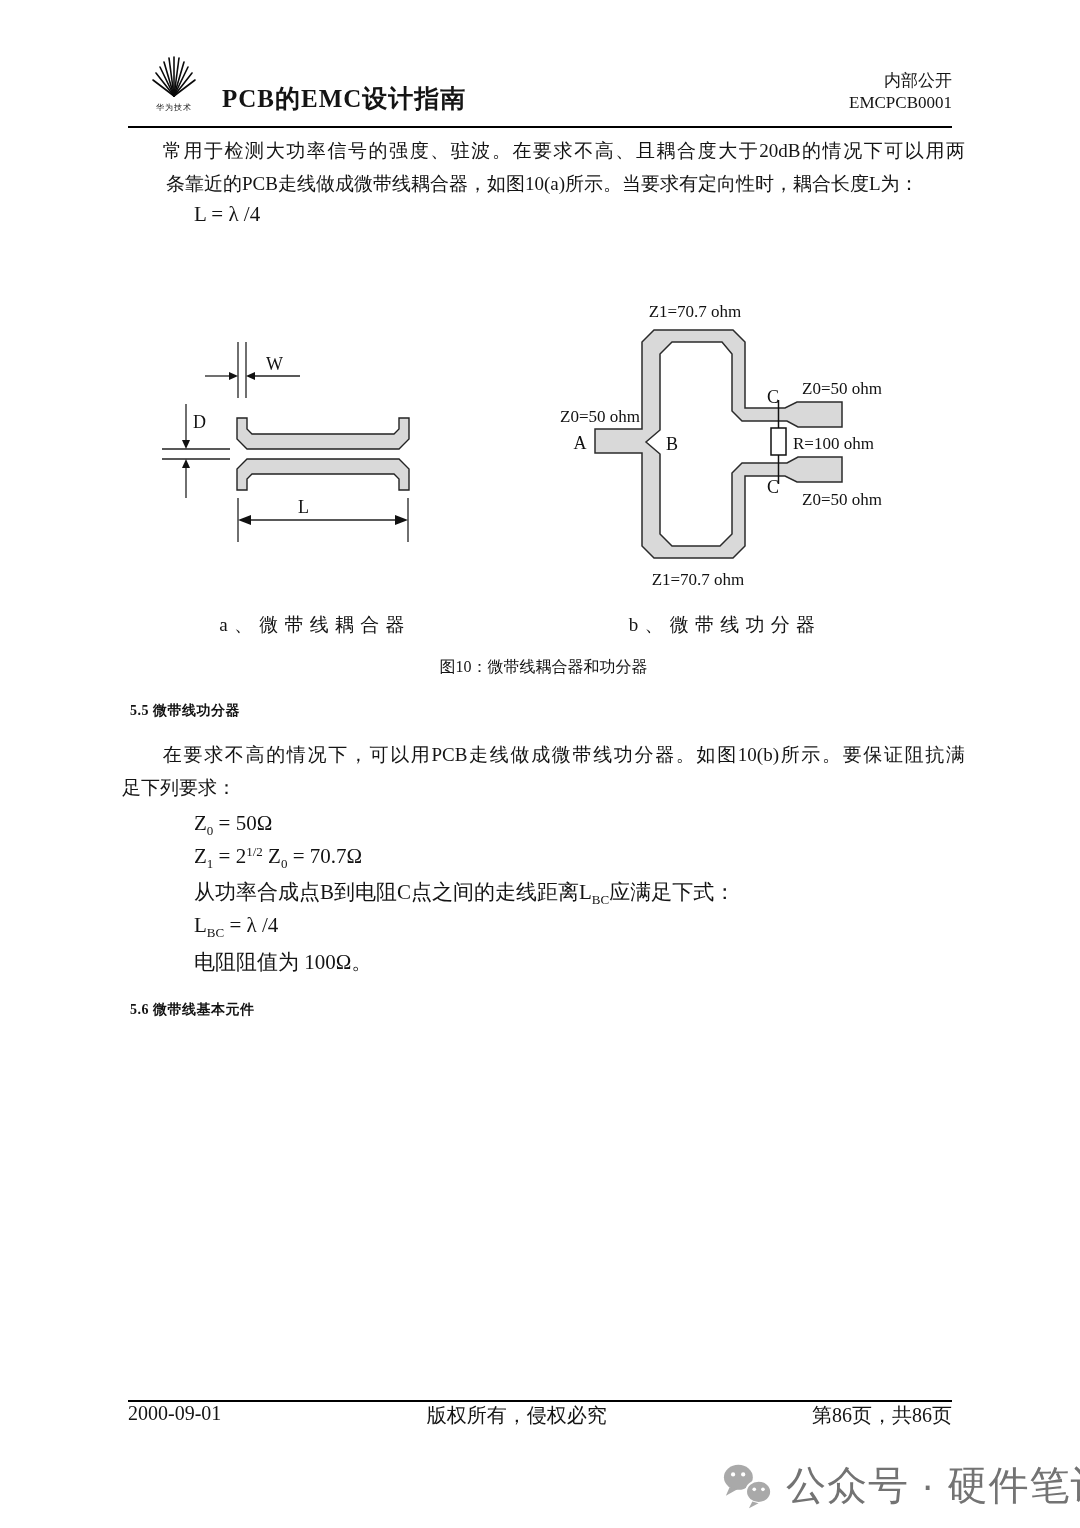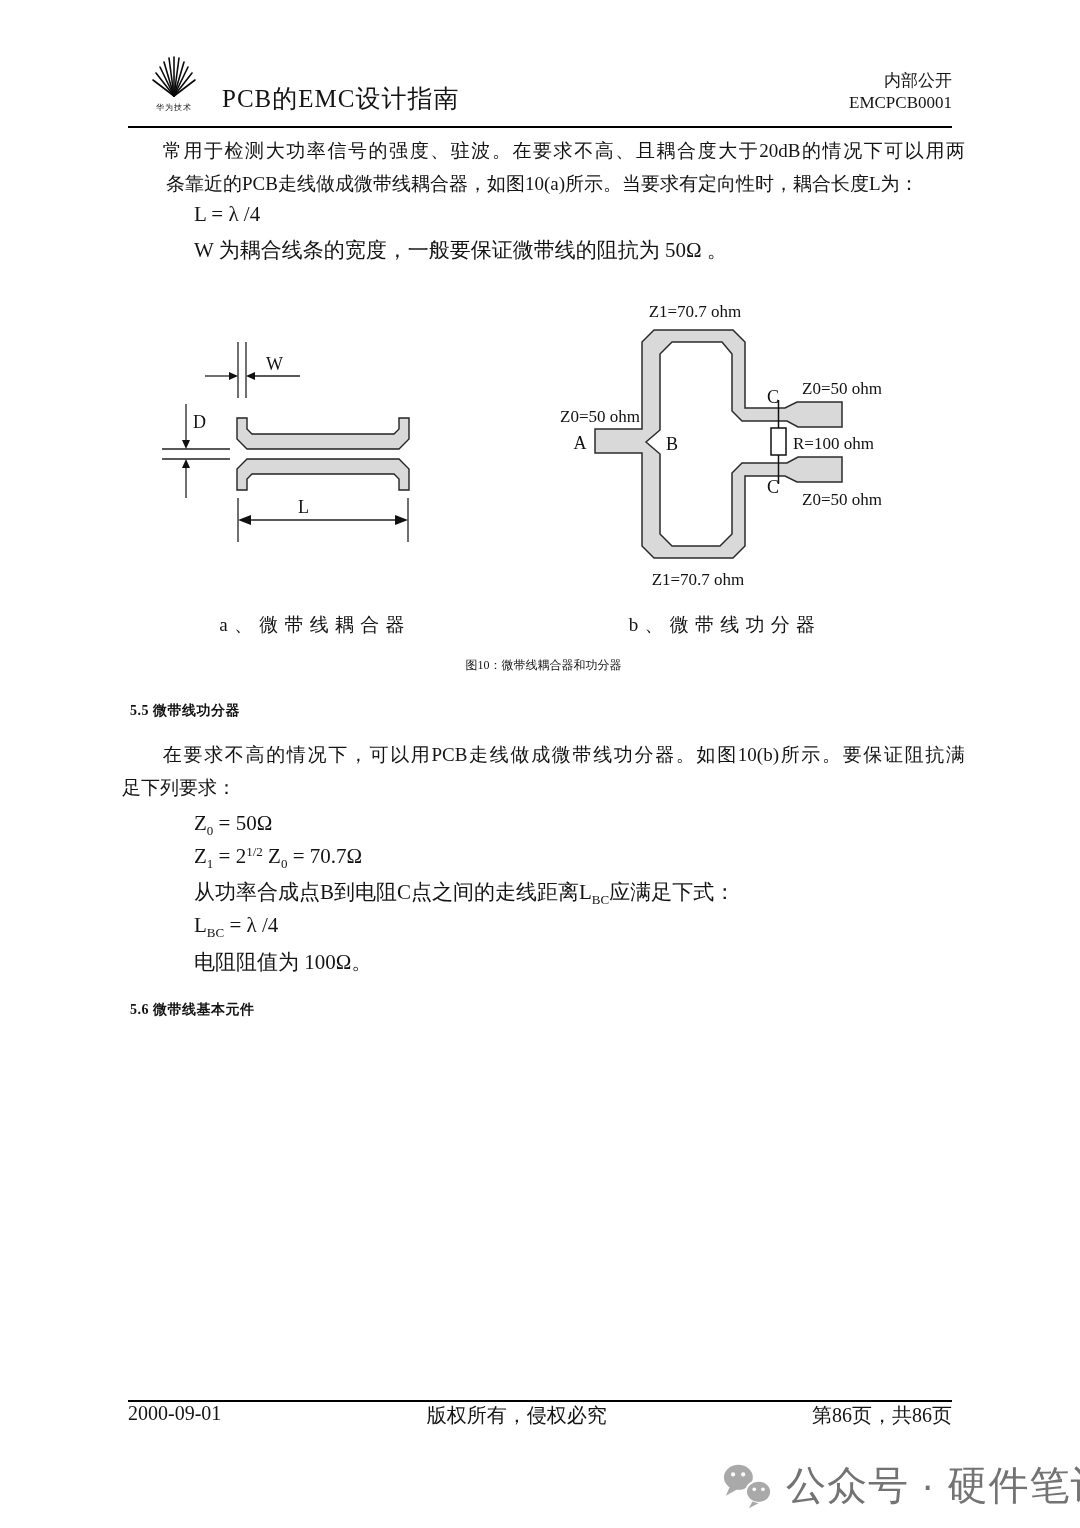--- a/index.html
+++ b/index.html
@@ -1,38 +1,38 @@
 <!DOCTYPE html>
 <html><head>
 <meta charset="utf-8">
 <style>
   html,body{margin:0;padding:0;background:#e8e8e8;}
   .page{position:relative;width:1080px;height:1528px;background:#ffffff;margin:0 auto;
         font-family:"Liberation Serif","DejaVu Serif",serif;color:#141414;overflow:hidden;}
   .abs{position:absolute;}
 
   
-  .hdr-title{left:222px;top:82px;font-size:25px;letter-spacing:1px;}
+  .hdr-title{left:222px;top:82px;font-size:25px;letter-spacing:1px;font-weight:bold;}
   .hdr-right{right:128px;top:70px;text-align:right;font-size:17px;line-height:22px;}
   .hdr-rule{left:128px;top:126px;width:824px;border-top:2.5px solid #000;}
   .logo{left:146px;top:54px;width:56px;height:72px;text-align:center;}
   .logo-cn{font-size:8px;letter-spacing:1px;color:#111;display:block;margin-top:-2px;}
 
   
   .bodyline{left:122px;width:843px;font-size:19px;line-height:33px;}
   .jline{text-align:justify;text-align-last:justify;}
   .indent{text-indent:2.15em;}
   .formula{left:194px;font-size:21px;}
   .sub{font-size:13px;vertical-align:-5px;}
   .sup{font-size:13px;vertical-align:7px;}
   .heading{left:130px;font-size:14px;font-weight:bold;letter-spacing:0.5px;}
 
   
   .cap{font-size:19px;letter-spacing:0.33em;text-align:center;}
-  .figcap{left:122px;top:657px;width:843px;text-align:center;font-size:12px;}
+  .figcap{left:122px;top:657px;width:843px;text-align:center;font-size:16px;}
 
   
   .footer{left:128px;top:1400px;width:824px;border-top:2px solid #000;
           display:flex;justify-content:space-between;font-size:20px;}
 
   
   .wm{left:722px;top:1458px;display:flex;align-items:center;gap:12px;}
   .wm-text{font-family:"Liberation Sans","DejaVu Sans",sans-serif;font-size:40px;
            color:#737373;letter-spacing:1px;white-space:nowrap;}
 
@@ -67,21 +67,20 @@
   <div class="abs hdr-right">
     <div>内部公开</div>
     <div>EMCPCB0001</div>
   </div>
 
   <div class="abs hdr-rule"></div>
 
   <div class="abs bodyline jline indent" style="top:134px;">常用于检测大功率信号的强度、驻波。在要求不高、且耦合度大于20dB的情况下可以用两</div>
   <div class="abs bodyline" style="top:167px;margin-left:44px;">条靠近的PCB走线做成微带线耦合器，如图10(a)所示。当要求有定向性时，耦合长度L为：</div>
   <div class="abs formula" style="top:202px;">L = λ /4</div>
-  <div class="abs formula" style="top:236px;">W 为耦合线条的宽度，一般要保证微带线的阻抗为 50Ω 。</div>
 
   <svg class="abs" style="left:160px;top:330px;" width="300" height="220" viewBox="0 0 300 220">
     <g stroke="#222" stroke-width="1.3" fill="none">
 
       <line x1="78" y1="12" x2="78" y2="68"></line>
       <line x1="86" y1="12" x2="86" y2="68"></line>
 
       <line x1="45" y1="46" x2="71" y2="46"></line>
       <line x1="93" y1="46" x2="140" y2="46"></line>
 

